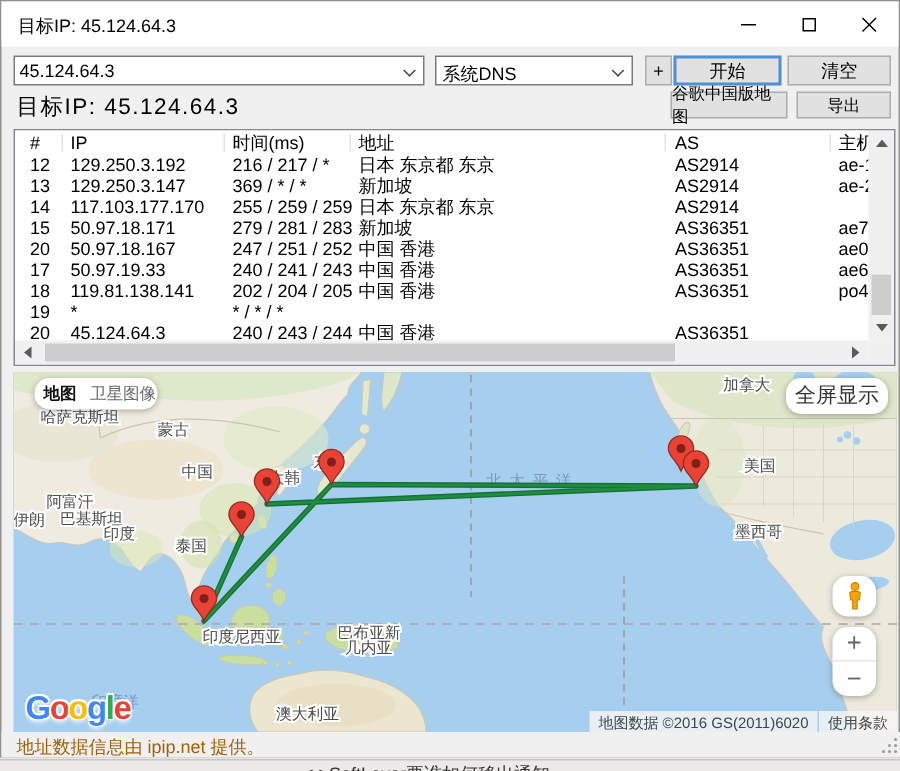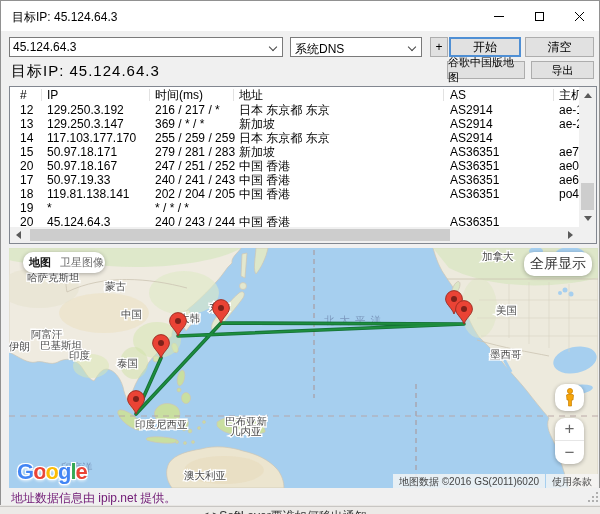--- a/index.html
+++ b/index.html
@@ -73,21 +73,21 @@
                 display:flex; align-items:center; justify-content:center; }
   .z-in{top:0} .z-out{top:23px}
   .google-logo { position:absolute; left:8px; top:211px; font-size:22px; font-weight:bold; letter-spacing:-1px;
                  text-shadow:-1px -1px 0 #fff,1px -1px 0 #fff,-1px 1px 0 #fff,1px 1px 0 #fff,0 2px 3px rgba(255,255,255,.9); }
   .attrib { position:absolute; right:0; bottom:0; height:14px; display:flex; font-size:10px; color:#444; }
   .attrib .seg { background:rgba(245,245,245,.82); padding:1px 6px 0 6px; white-space:nowrap; }
   .attrib .seg + .seg { margin-left:1px; }
 
   
   .statusbar { position:absolute; left:0; top:487px; width:600px; height:17px; background:#f0f0f0; }
-  .status-text { position:absolute; left:10px; top:2px; font-size:12px; color:#701a75; }
+  .status-text { position:absolute; left:10px; top:2px; font-size:12px; color:#a16207; }
   .grip { position:absolute; right:2px; bottom:2px; width:12px; height:12px; }
   .bg-strip { position:absolute; left:0; top:506px; width:600px; height:8px; background:#eceae7;
               border-top:1px solid #c8c6c3; overflow:hidden; }
   .bg-strip .clip-text { position:absolute; left:202px; top:1px; font-size:12px; color:#333; white-space:nowrap; }
 </style>
 </head>
 <body>
 
 <div class="screen">
   <div class="window">

